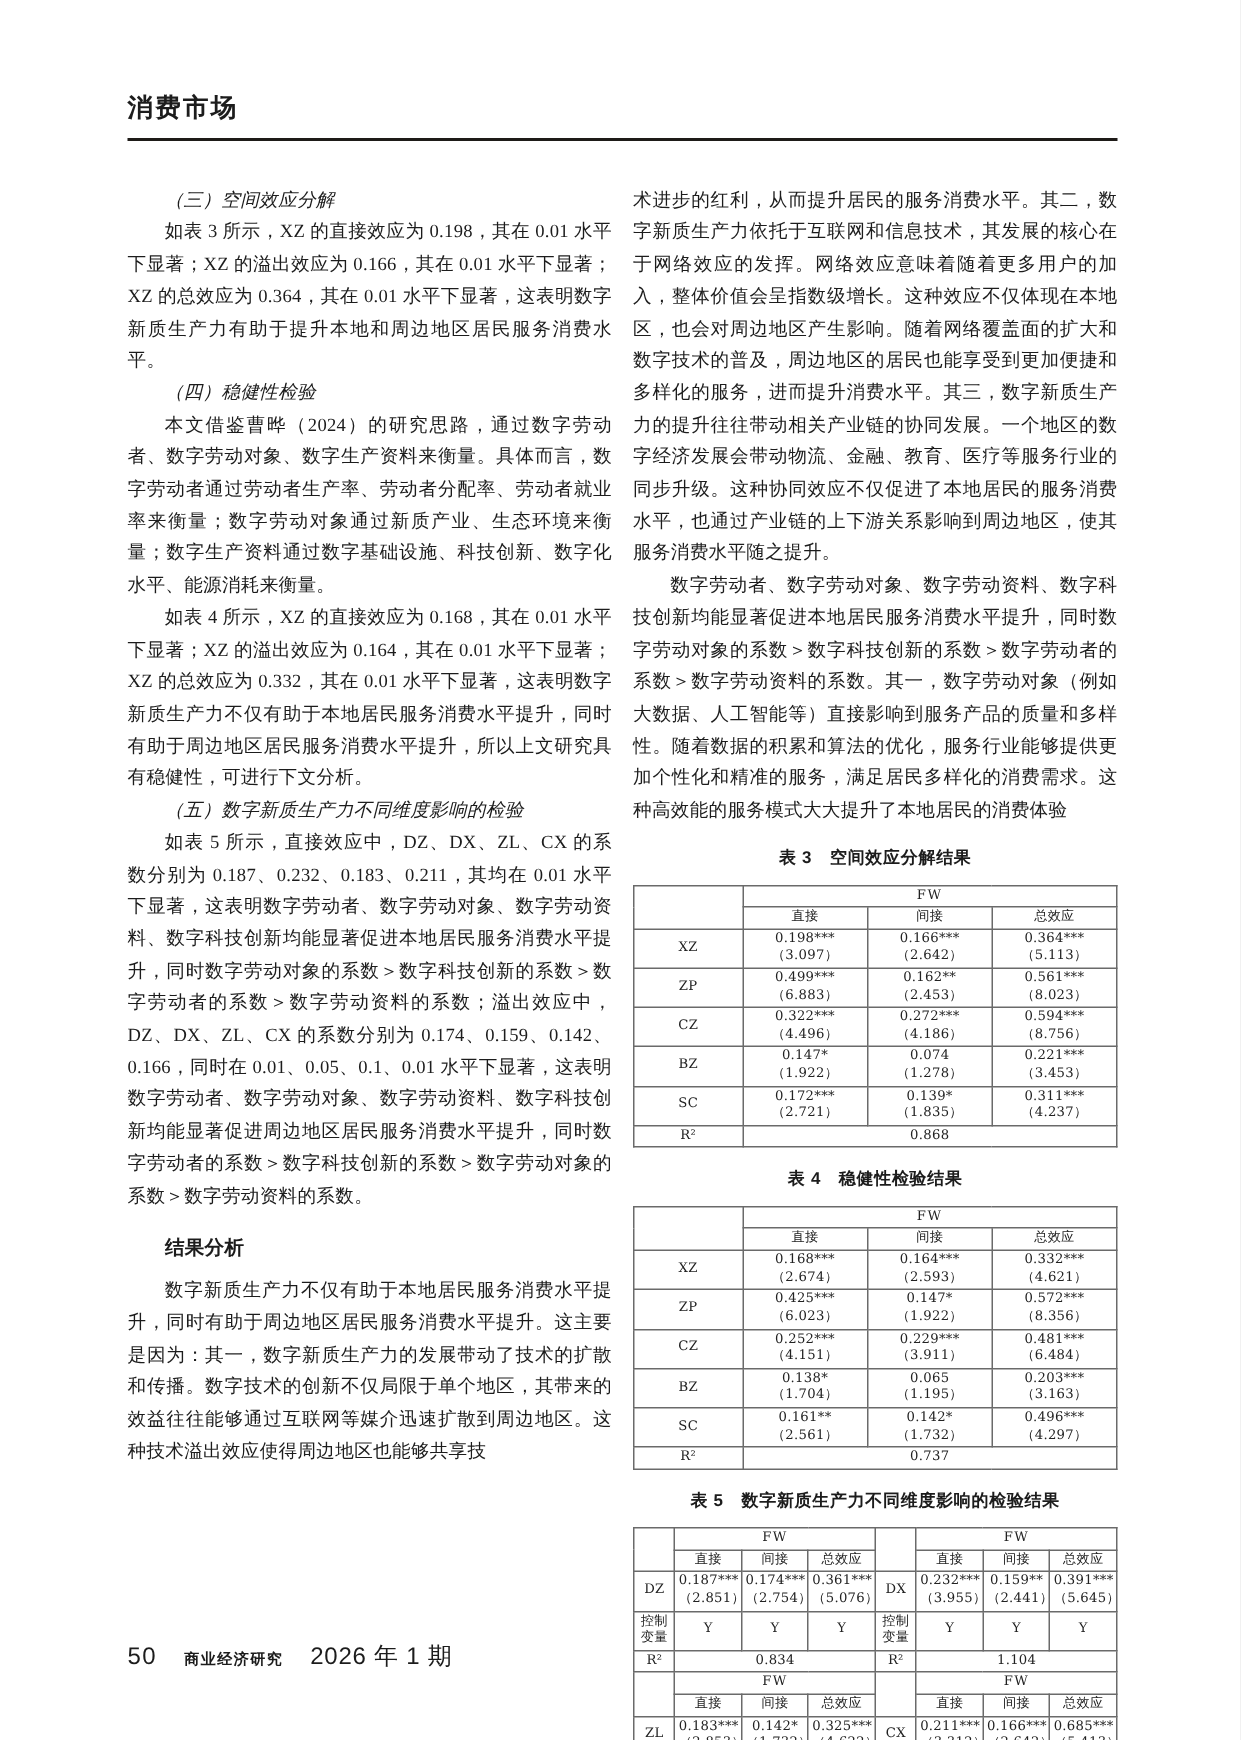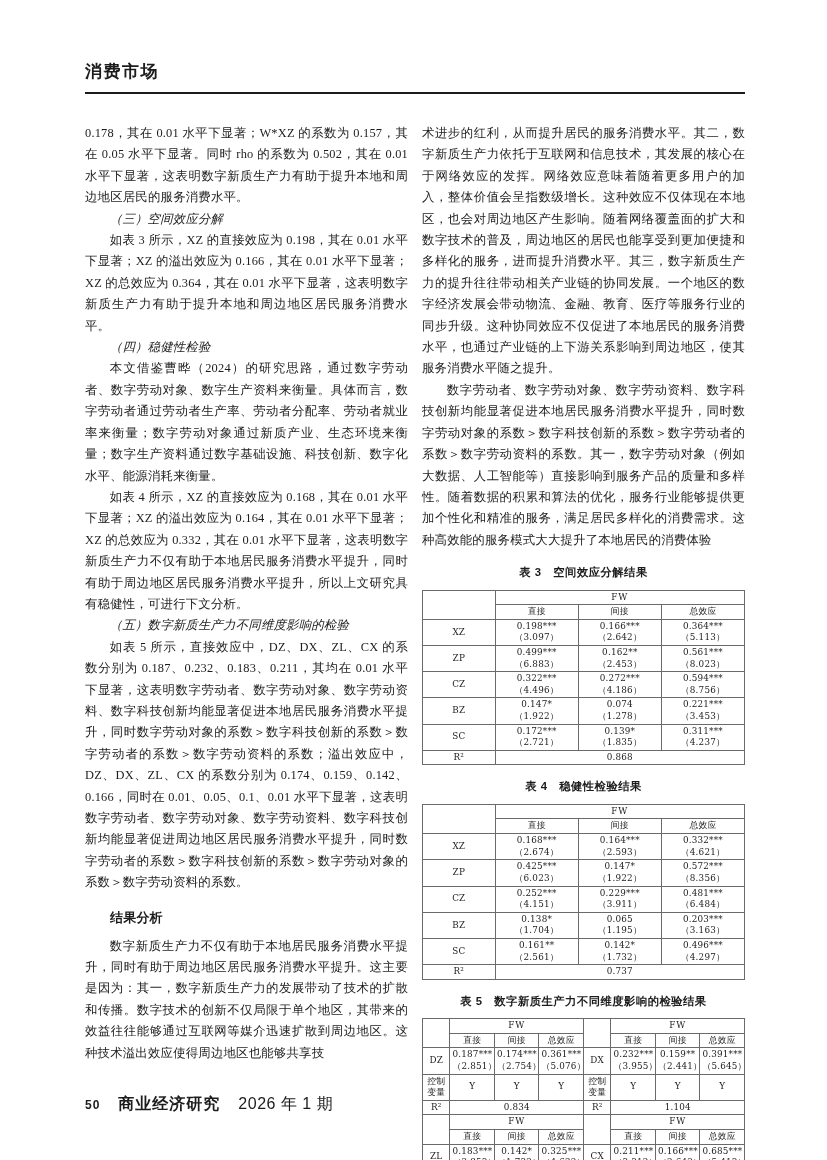--- a/index.html
+++ b/index.html
@@ -49,36 +49,35 @@
   table.stat td.lab{width:21%;}
   table.stat5 td.lab5{width:7.6%;padding:1px 1px;}
   .hdr{letter-spacing:1px;}
 
   
   .footer{
     position:absolute;left:85px;top:1094px;
     display:flex;align-items:baseline;gap:18px;
     font-family:"Liberation Sans","DejaVu Sans",sans-serif;
   }
-  .pageno{font-size:12px;font-weight:bold;letter-spacing:1px;}
-  .journal{font-size:16px;font-weight:bold;letter-spacing:1px;}
+  .pageno{font-size:16px;font-weight:normal;letter-spacing:1px;}
+  .journal{font-size:10px;font-weight:bold;letter-spacing:1px;}
   .issue{font-size:16px;letter-spacing:0.5px;}
 </style>
 </head>
 <body>
 
 <div class="page">
   <div class="content">
 
     <div class="masthead">消费市场</div>
 
     <div class="cols">
 
       <div class="col">
-        <p class="noindent">0.178，其在 0.01 水平下显著；W*XZ 的系数为 0.157，其在 0.05 水平下显著。同时 rho 的系数为 0.502，其在 0.01 水平下显著，这表明数字新质生产力有助于提升本地和周边地区居民的服务消费水平。</p>
         <p class="kai">（三）空间效应分解</p>
         <p>如表 3 所示，XZ 的直接效应为 0.198，其在 0.01 水平下显著；XZ 的溢出效应为 0.166，其在 0.01 水平下显著；XZ 的总效应为 0.364，其在 0.01 水平下显著，这表明数字新质生产力有助于提升本地和周边地区居民服务消费水平。</p>
         <p class="kai">（四）稳健性检验</p>
         <p>本文借鉴曹晔（2024）的研究思路，通过数字劳动者、数字劳动对象、数字生产资料来衡量。具体而言，数字劳动者通过劳动者生产率、劳动者分配率、劳动者就业率来衡量；数字劳动对象通过新质产业、生态环境来衡量；数字生产资料通过数字基础设施、科技创新、数字化水平、能源消耗来衡量。</p>
         <p>如表 4 所示，XZ 的直接效应为 0.168，其在 0.01 水平下显著；XZ 的溢出效应为 0.164，其在 0.01 水平下显著；XZ 的总效应为 0.332，其在 0.01 水平下显著，这表明数字新质生产力不仅有助于本地居民服务消费水平提升，同时有助于周边地区居民服务消费水平提升，所以上文研究具有稳健性，可进行下文分析。</p>
         <p class="kai">（五）数字新质生产力不同维度影响的检验</p>
         <p>如表 5 所示，直接效应中，DZ、DX、ZL、CX 的系数分别为 0.187、0.232、0.183、0.211，其均在 0.01 水平下显著，这表明数字劳动者、数字劳动对象、数字劳动资料、数字科技创新均能显著促进本地居民服务消费水平提升，同时数字劳动对象的系数＞数字科技创新的系数＞数字劳动者的系数＞数字劳动资料的系数；溢出效应中，DZ、DX、ZL、CX 的系数分别为 0.174、0.159、0.142、0.166，同时在 0.01、0.05、0.1、0.01 水平下显著，这表明数字劳动者、数字劳动对象、数字劳动资料、数字科技创新均能显著促进周边地区居民服务消费水平提升，同时数字劳动者的系数＞数字科技创新的系数＞数字劳动对象的系数＞数字劳动资料的系数。</p>
         <div class="sec-title">结果分析</div>
         <p>数字新质生产力不仅有助于本地居民服务消费水平提升，同时有助于周边地区居民服务消费水平提升。这主要是因为：其一，数字新质生产力的发展带动了技术的扩散和传播。数字技术的创新不仅局限于单个地区，其带来的效益往往能够通过互联网等媒介迅速扩散到周边地区。这种技术溢出效应使得周边地区也能够共享技</p>
       </div>

